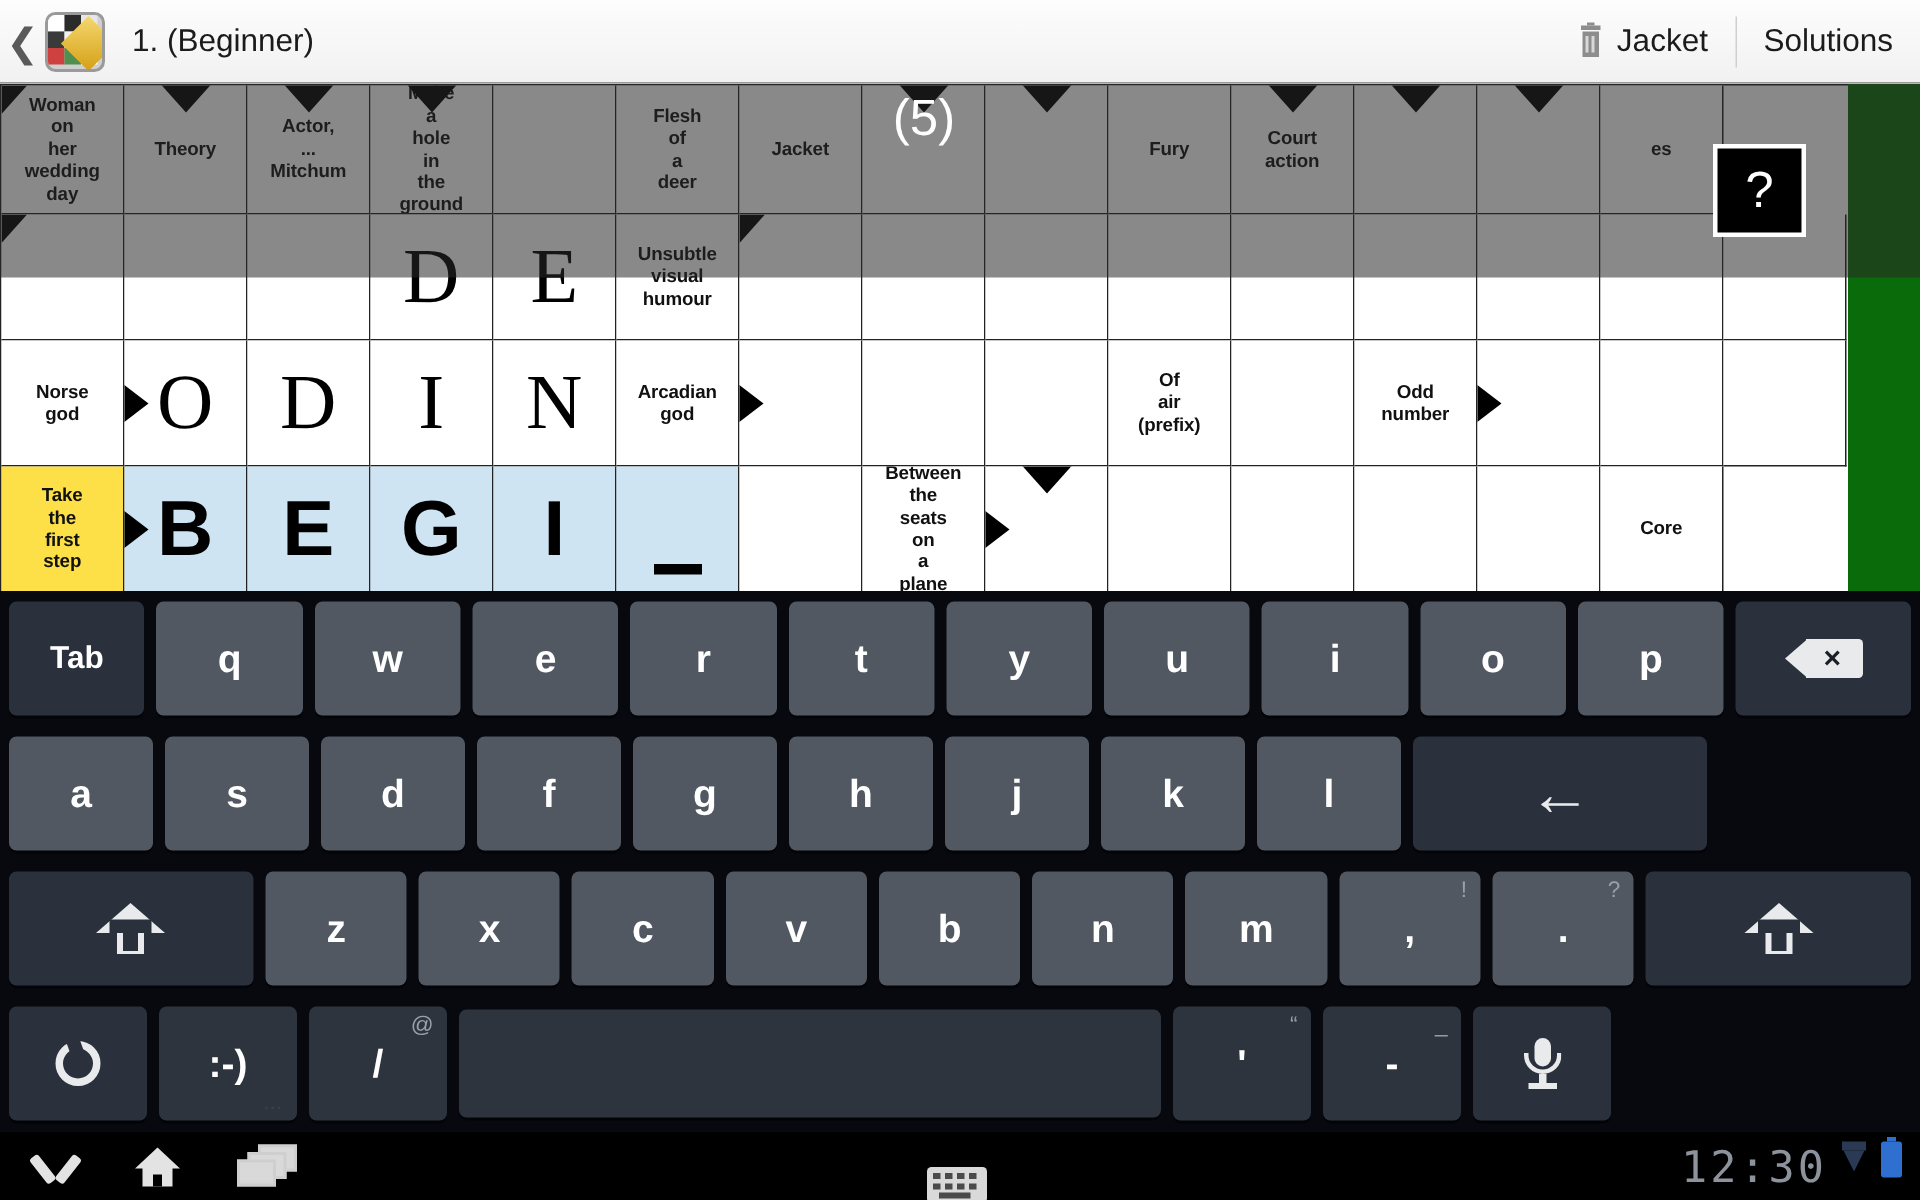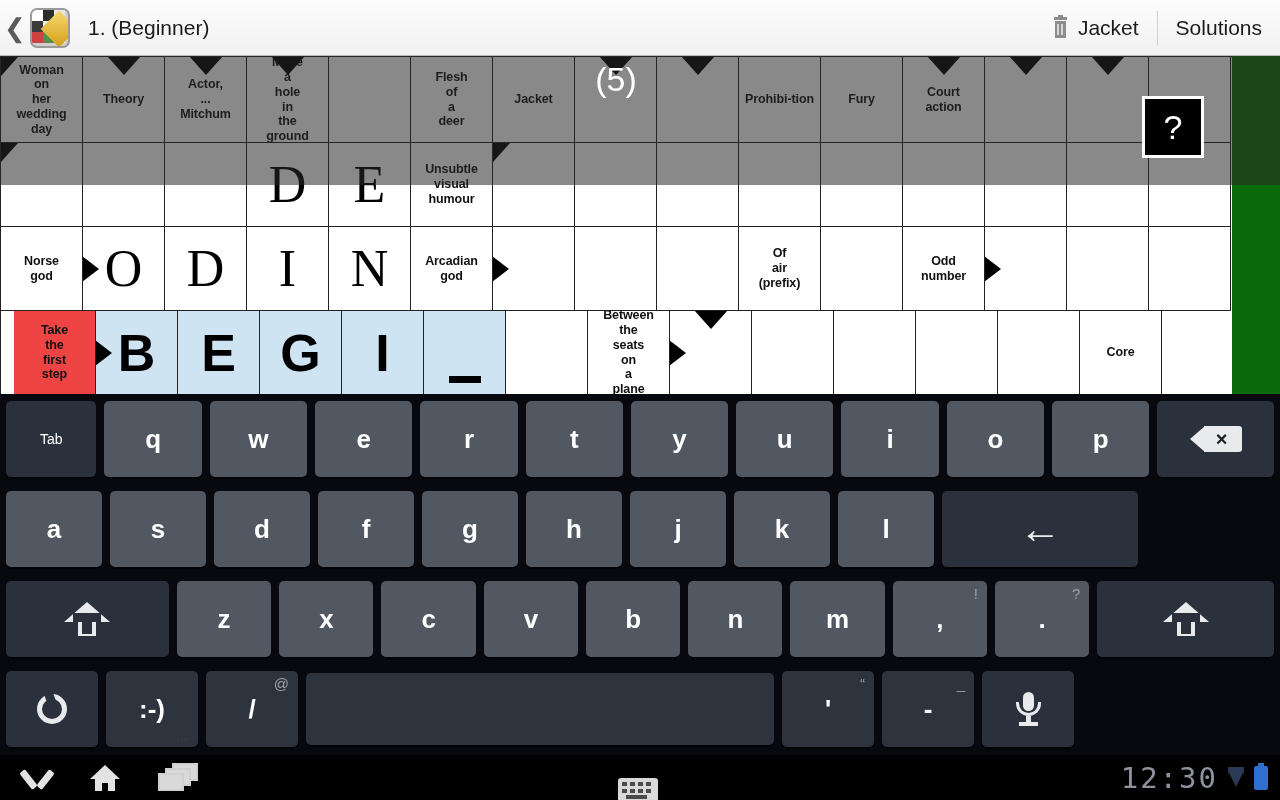--- a/index.html
+++ b/index.html
@@ -66,21 +66,21 @@
   .clue {
     font-size: 12.5px; line-height: 1.18; color: #111; text-align: center;
     padding: 0 3px; font-weight: 600; letter-spacing: -.1px;
   }
   .letter {
     font-size: 52px; font-weight: 400; color: #000;
     font-family: "Liberation Serif", serif; line-height: 1;
   }
   .letter.sans { font-family: "Liberation Sans", sans-serif; font-weight: 700; }
   .cell.hl { background: #cfe4f2; }
-  .cell.hlclue { background: #ef4444; margin-left: 13px; }
+  .cell.hlclue { background: #fde047; }
   .cell.cursor::after {
     content: ""; position: absolute; left: 50%; margin-left: -16px;
     bottom: 11px; width: 32px; height: 7px; background: #000;
   }
   
   .arr-r {
     position: absolute; left: -1px; top: 50%; margin-top: -13px;
     width: 0; height: 0; border-top: 13px solid transparent;
     border-bottom: 13px solid transparent; border-left: 17px solid #000;
   }
@@ -131,21 +131,21 @@
     background: #07090f;
   }
   .krow { display: flex; align-items: center; height: 90px; padding: 0 2px; }
   .key {
     position: relative; height: 76px; margin: 0 4px;
     border-radius: 5px; background: #515862;
     display: flex; align-items: center; justify-content: center;
     color: #fff; font-size: 26px; font-weight: 700;
     box-shadow: 0 2px 0 rgba(0,0,0,.45);
   }
-  .key.dark { background: #2b313c; font-weight: 400; font-size: 14px; text-align: center; }
+  .key.dark { background: #2b313c; font-weight: 700; font-size: 21px; text-align: center; }
   .key.fn   { background: #2b313c; }
   .key.sp   { background: #2e343e; }
   .sec {
     position: absolute; right: 9px; top: 4px;
     font-size: 15px; color: #9aa0a8; font-weight: 400;
   }
   .sec.dim { color: #3b4049; }
 
   
   .bksp { width: 52px; height: 26px; position: relative; }
@@ -224,21 +224,21 @@
   .recents i {
     position: absolute; border: 2px solid #cfcfcf; background: #d9d9d9;
   }
   #nav-center { position: absolute; left: 50%; margin-left: -22px; }
   .kbicon { width: 44px; height: 30px; position: relative; }
   .kbicon .kb { position: absolute; left:0; top:0; width: 40px; height: 24px; background:#d9d9d9; border-radius: 3px;}
   .kbicon .tail { position: absolute; left: 7px; top: 22px; width:0;height:0;
       border-left: 9px solid transparent; border-right: 0 solid transparent; border-top: 9px solid #d9d9d9;}
   .kbicon s { position: absolute; background: #4a4a4a; display: block; }
   #nav-right {
-    margin-left: auto; display: flex; align-items: center; gap: 10px; padding-right: 12px;
+    margin-left: auto; display: flex; align-items: flex-start; gap: 10px; padding-right: 12px;
   }
   #clock {
     font-family: "DejaVu Sans Mono", monospace; font-size: 29px;
     color: #8d939c; letter-spacing: 2px;
   }
   .dl { width: 16px; height: 22px; position: relative; }
   .dl .bar { position: absolute; left: 0; top: 0; width: 16px; height: 6px; background: #2a3a55; }
   .dl .tri { position: absolute; left: 1px; top: 6px; width: 0; height: 0;
     border-left: 7px solid transparent; border-right: 7px solid transparent; border-top: 14px solid #2a3a55; }
   .batt { width: 14px; height: 24px; background: #2f6fd0; border-radius: 2px; position: relative; }
@@ -304,23 +304,20 @@
           <div class="clue">Flesh<br>of<br>a<br>deer</div>
         </div>
         <div class="cell r0">
           <div class="clue">Jacket</div>
         </div>
         <div class="cell r0">
           <span class="arr-d"></span>
         </div>
         <div class="cell r0">
           <span class="arr-d"></span>
-        </div>
-        <div class="cell r0">
-          <div class="clue">Prohibi-tion</div>
         </div>
         <div class="cell r0">
           <div class="clue">Fury</div>
         </div>
         <div class="cell r0">
           <div class="clue">Court<br>action</div>
           <span class="arr-d"></span>
         </div>
         <div class="cell r0">
           <span class="arr-d"></span>

